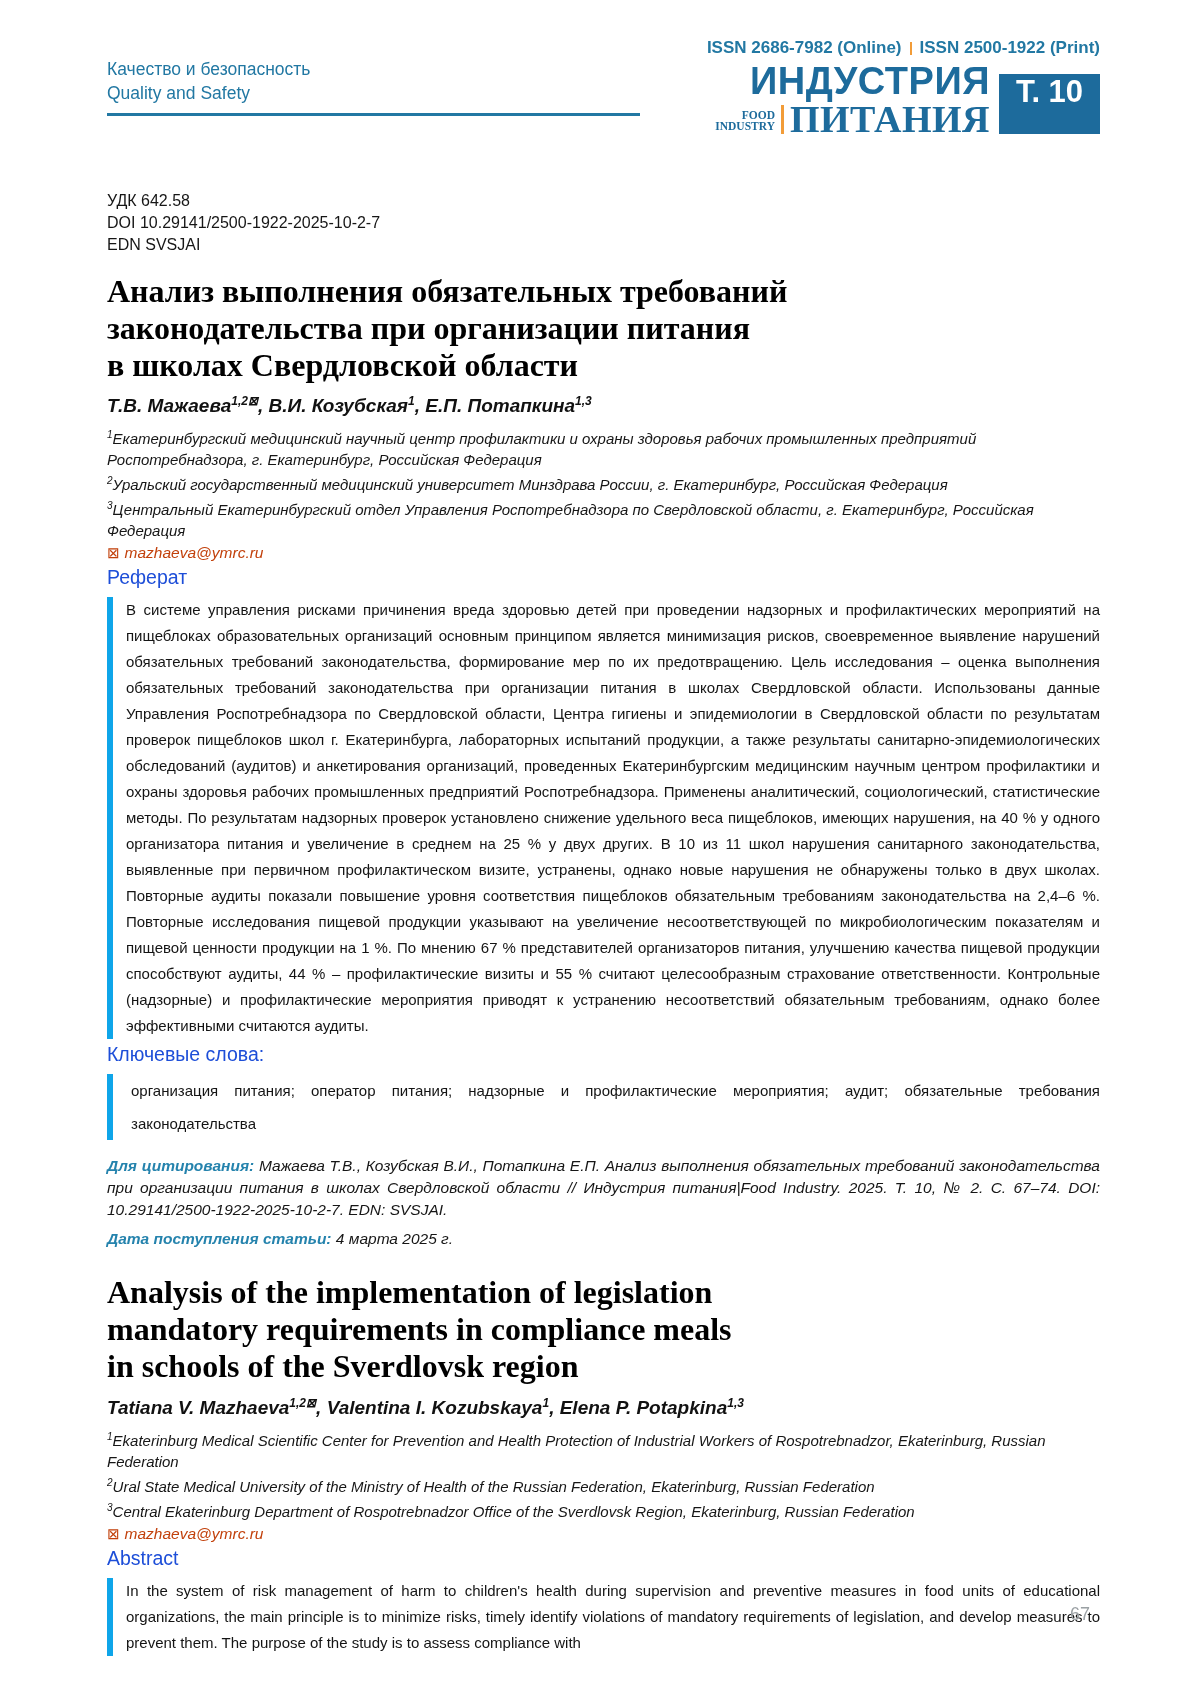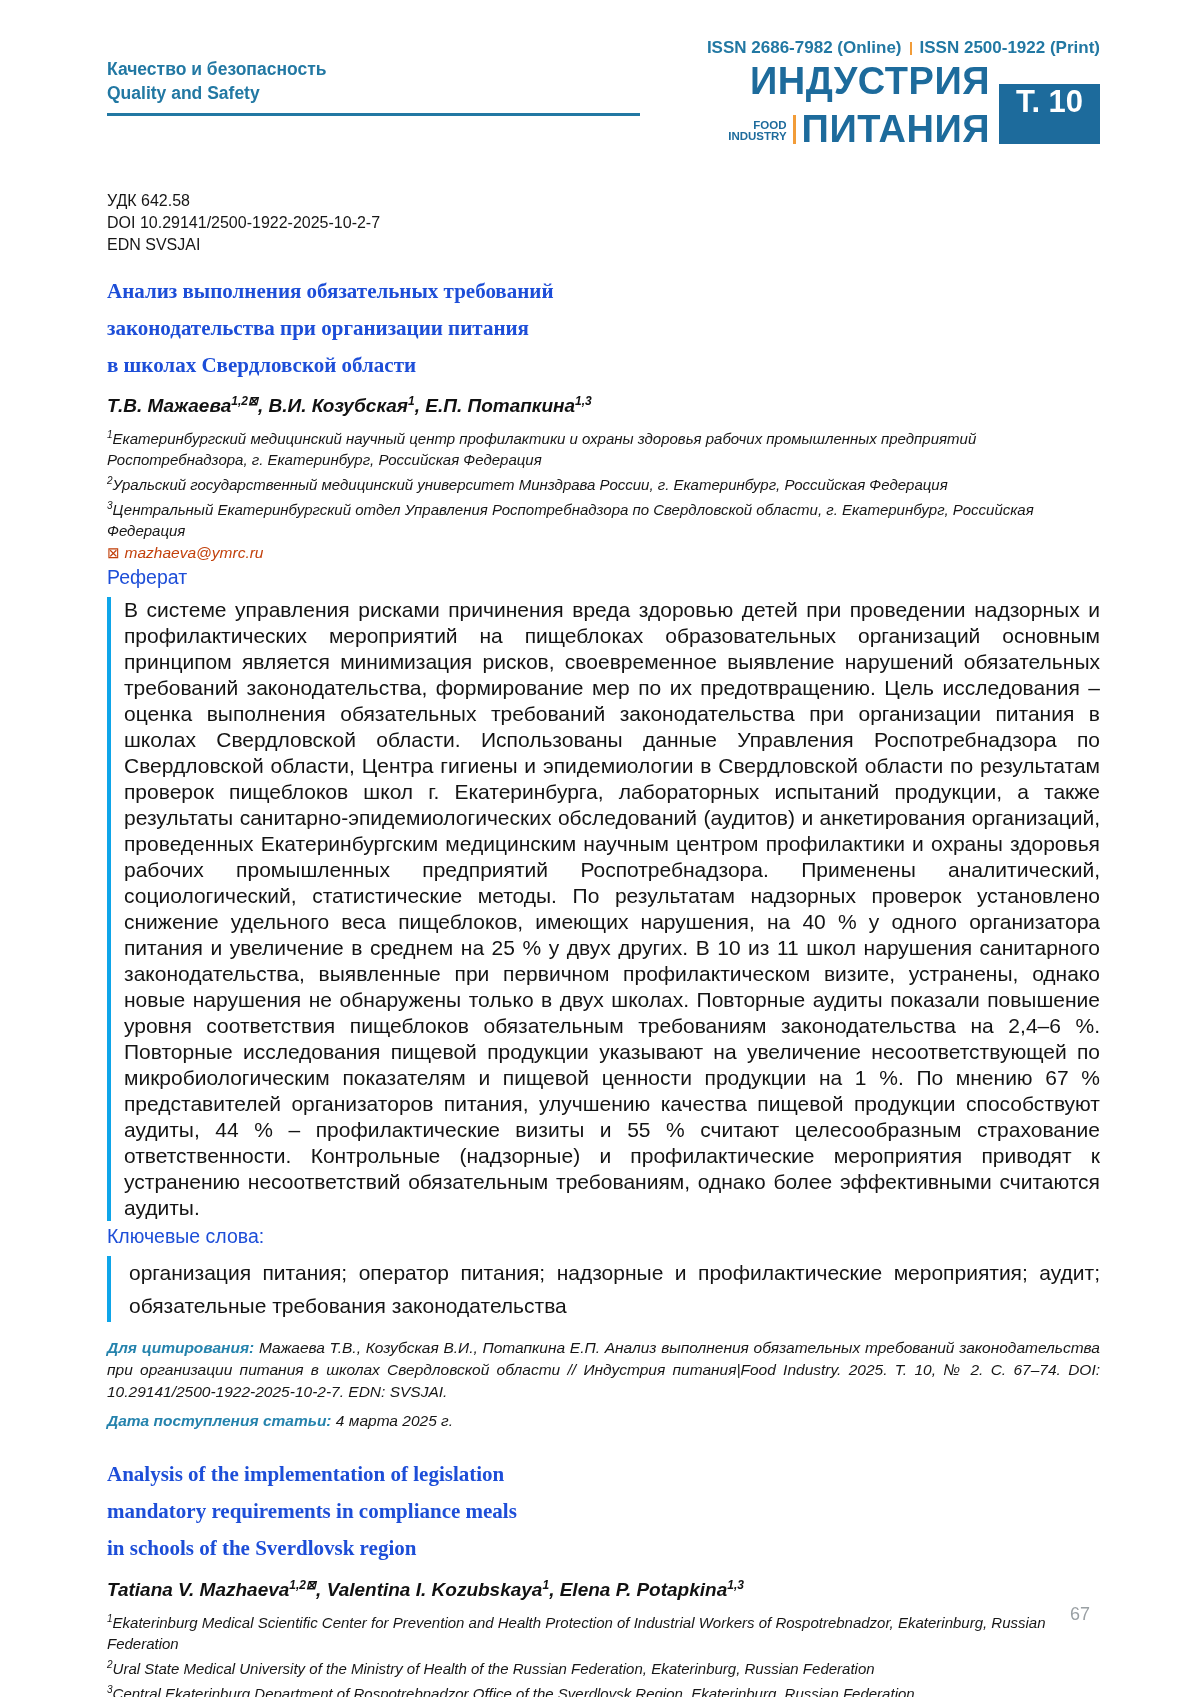--- a/index.html
+++ b/index.html
@@ -11,65 +11,65 @@
     font-family:"Liberation Sans", sans-serif;
     color:#1b1b1b;
     overflow:hidden;
     box-sizing:border-box;
   }
   .content{padding:0 100px 0 107px;}
 
   
   .header{position:relative;height:150px;}
   .header-left{position:absolute;left:107px;top:57px;}
-  .section-title{color:#2278a3;font-size:17.5px;line-height:24px;font-weight:700;}
+  .section-title{color:#2278a3;font-size:17.5px;line-height:24px;font-weight:400;}
   .header-rule{position:absolute;left:107px;top:113px;width:533px;height:0;border-top:3px solid #2278a3;}
   .header-right{position:absolute;right:100px;top:38px;text-align:right;}
   .issn-line{color:#2278a3;font-size:17px;font-weight:600;white-space:nowrap;display:flex;align-items:center;justify-content:flex-end;}
   .orange-pipe{display:inline-block;width:2px;height:13px;background:#f29c38;margin:0 8px;}
   .logo-row{display:flex;align-items:flex-end;justify-content:flex-end;margin-top:7px;gap:9px;}
   .logo{color:#1d6b9c;text-align:right;line-height:1;}
   .logo-top{font-size:38px;font-weight:800;letter-spacing:0.5px;line-height:32px;}
-  .logo-bottom{display:flex;align-items:flex-end;justify-content:space-between;margin-top:17px;}
+  .logo-bottom{display:flex;align-items:flex-end;justify-content:space-between;margin-top:7px;font-family:Liberation Serif, serif;}
   .logo-sub{display:flex;flex-direction:column;align-items:flex-end;font-size:11.5px;font-weight:800;line-height:11px;padding-bottom:2px;}
   .logo-divider{width:3px;height:29px;background:#f29c38;margin:0 6px;}
   .logo-bottom-text{font-size:38px;font-weight:800;letter-spacing:0.5px;line-height:30px;}
   .issue-box{
     background:#1d6b9c;color:#ffffff;height:60px;box-sizing:border-box;
     display:flex;align-items:center;gap:13px;padding:0 16px;
     font-size:31px;font-weight:700;white-space:nowrap;flex-direction:column;
   }
   .issue-box .box-pipe{display:inline-block;width:3px;height:28px;background:#f29c38;}
 
   
   .meta{margin-top:40px;font-size:16px;line-height:22px;color:#161616;}
 
   
   .article-title{
     margin-top:17px;
     font-family:"Liberation Serif", serif;
-    font-weight:700;color:#1d4ed8;
-    font-size:21px;line-height:37px;
+    font-weight:700;color:#000000;
+    font-size:32px;line-height:37px;
   }
   .title-line{display:block;}
 
   
   .authors{margin-top:10px;font-size:19px;font-style:italic;font-weight:700;color:#111;}
   .authors sup{font-size:12px;font-weight:700;}
   .author + .author::before{content:", ";}
   .affiliations{margin-top:7px;font-size:15px;font-style:italic;line-height:21px;color:#161616;}
   .affiliation sup{font-size:10px;}
   .email-line{margin-top:3px;font-size:15.5px;font-style:italic;color:#c2410c;}
   .email-line .mail-glyph{font-style:normal;font-size:15px;margin-right:5px;}
 
   
   .section-heading{margin-top:4px;font-size:19.5px;color:#1d4ed8;font-weight:500;}
   .rail-block{
-    margin-top:8px;border-left:4px solid #0ea5e9;padding-left:13px;
-    font-size:21px;line-height:26px;text-align:justify;color:#141414;
+    margin-top:8px;border-left:6px solid #0ea5e9;padding-left:13px;
+    font-size:15px;line-height:26px;text-align:justify;color:#141414;
   }
   .keywords-block{line-height:33px;padding-left:18px;}
 
   
   .citation{margin-top:15px;font-size:15.5px;line-height:22px;font-style:italic;text-align:justify;color:#161616;}
   .citation-label{color:#2583ad;font-weight:700;}
   .received{margin-top:9px;font-size:15.5px;font-style:italic;color:#161616;}
   .received-label{color:#2583ad;font-weight:700;}
 
   .en-block{margin-top:26px;}

